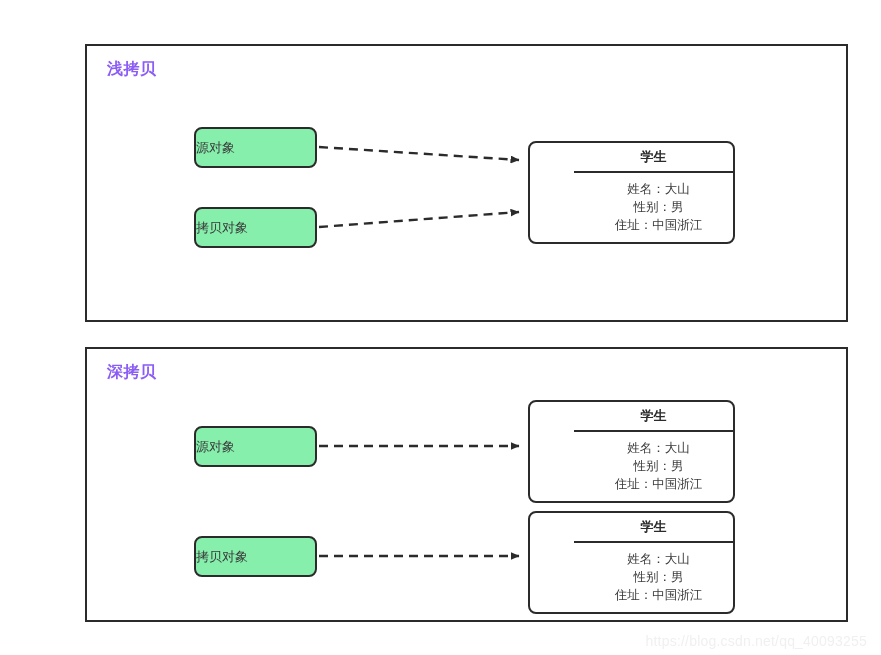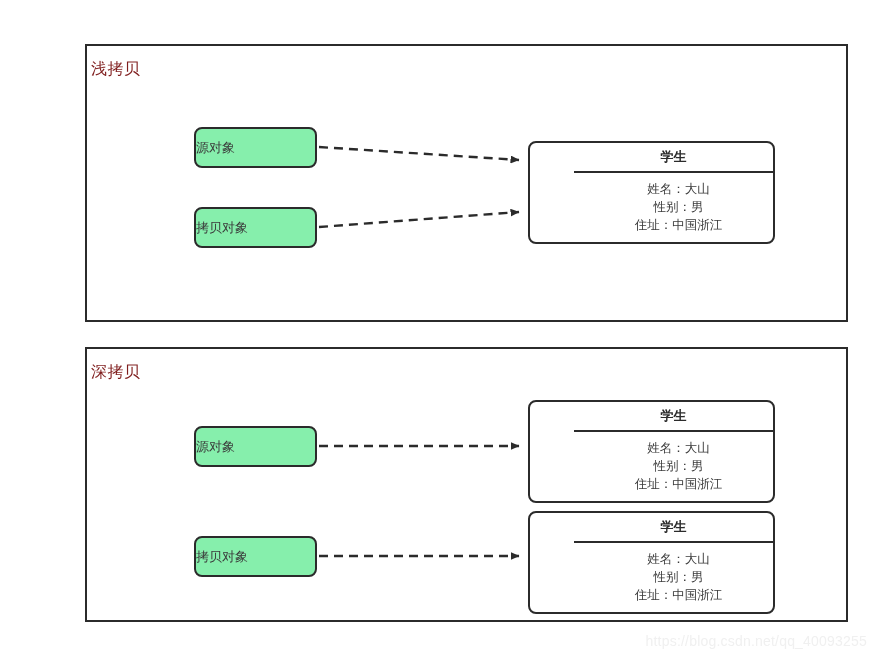--- a/index.html
+++ b/index.html
@@ -33,25 +33,25 @@
   .panel-shallow {
     left: 85px; top: 44px;
     width: 763px; height: 278px;
   }
   .panel-deep {
     left: 85px; top: 347px;
     width: 763px; height: 275px;
   }
   .panel-title {
     position: absolute;
-    left: 4px; top: 13px;
+    left: 20px; top: 13px;
     font-size: 16px;
-    font-weight: normal;
+    font-weight: bold;
     letter-spacing: 0.5px;
-    color: #7f1d1d;
+    color: #8b5cf6;
     white-space: nowrap;
   }
 
   
   .obj-box {
     position: absolute;
     width: 123px;
     height: 41px;
     border: 2px solid #2b2b2b;
     border-radius: 8px;
@@ -61,21 +61,21 @@
     align-items: center;
     justify-content: flex-start;
     font-size: 13px;
     color: #3a3a3a;
     white-space: nowrap;
   }
 
   
   .card {
     position: absolute;
-    width: 247px;
+    width: 207px;
     border: 2px solid #2b2b2b;
     border-radius: 8px;
     background: #ffffff;
     box-sizing: border-box;
     overflow: hidden;
     padding-left: 44px;
   }
   .card-header {
     height: 30px;
     border-bottom: 2px solid #2b2b2b;

